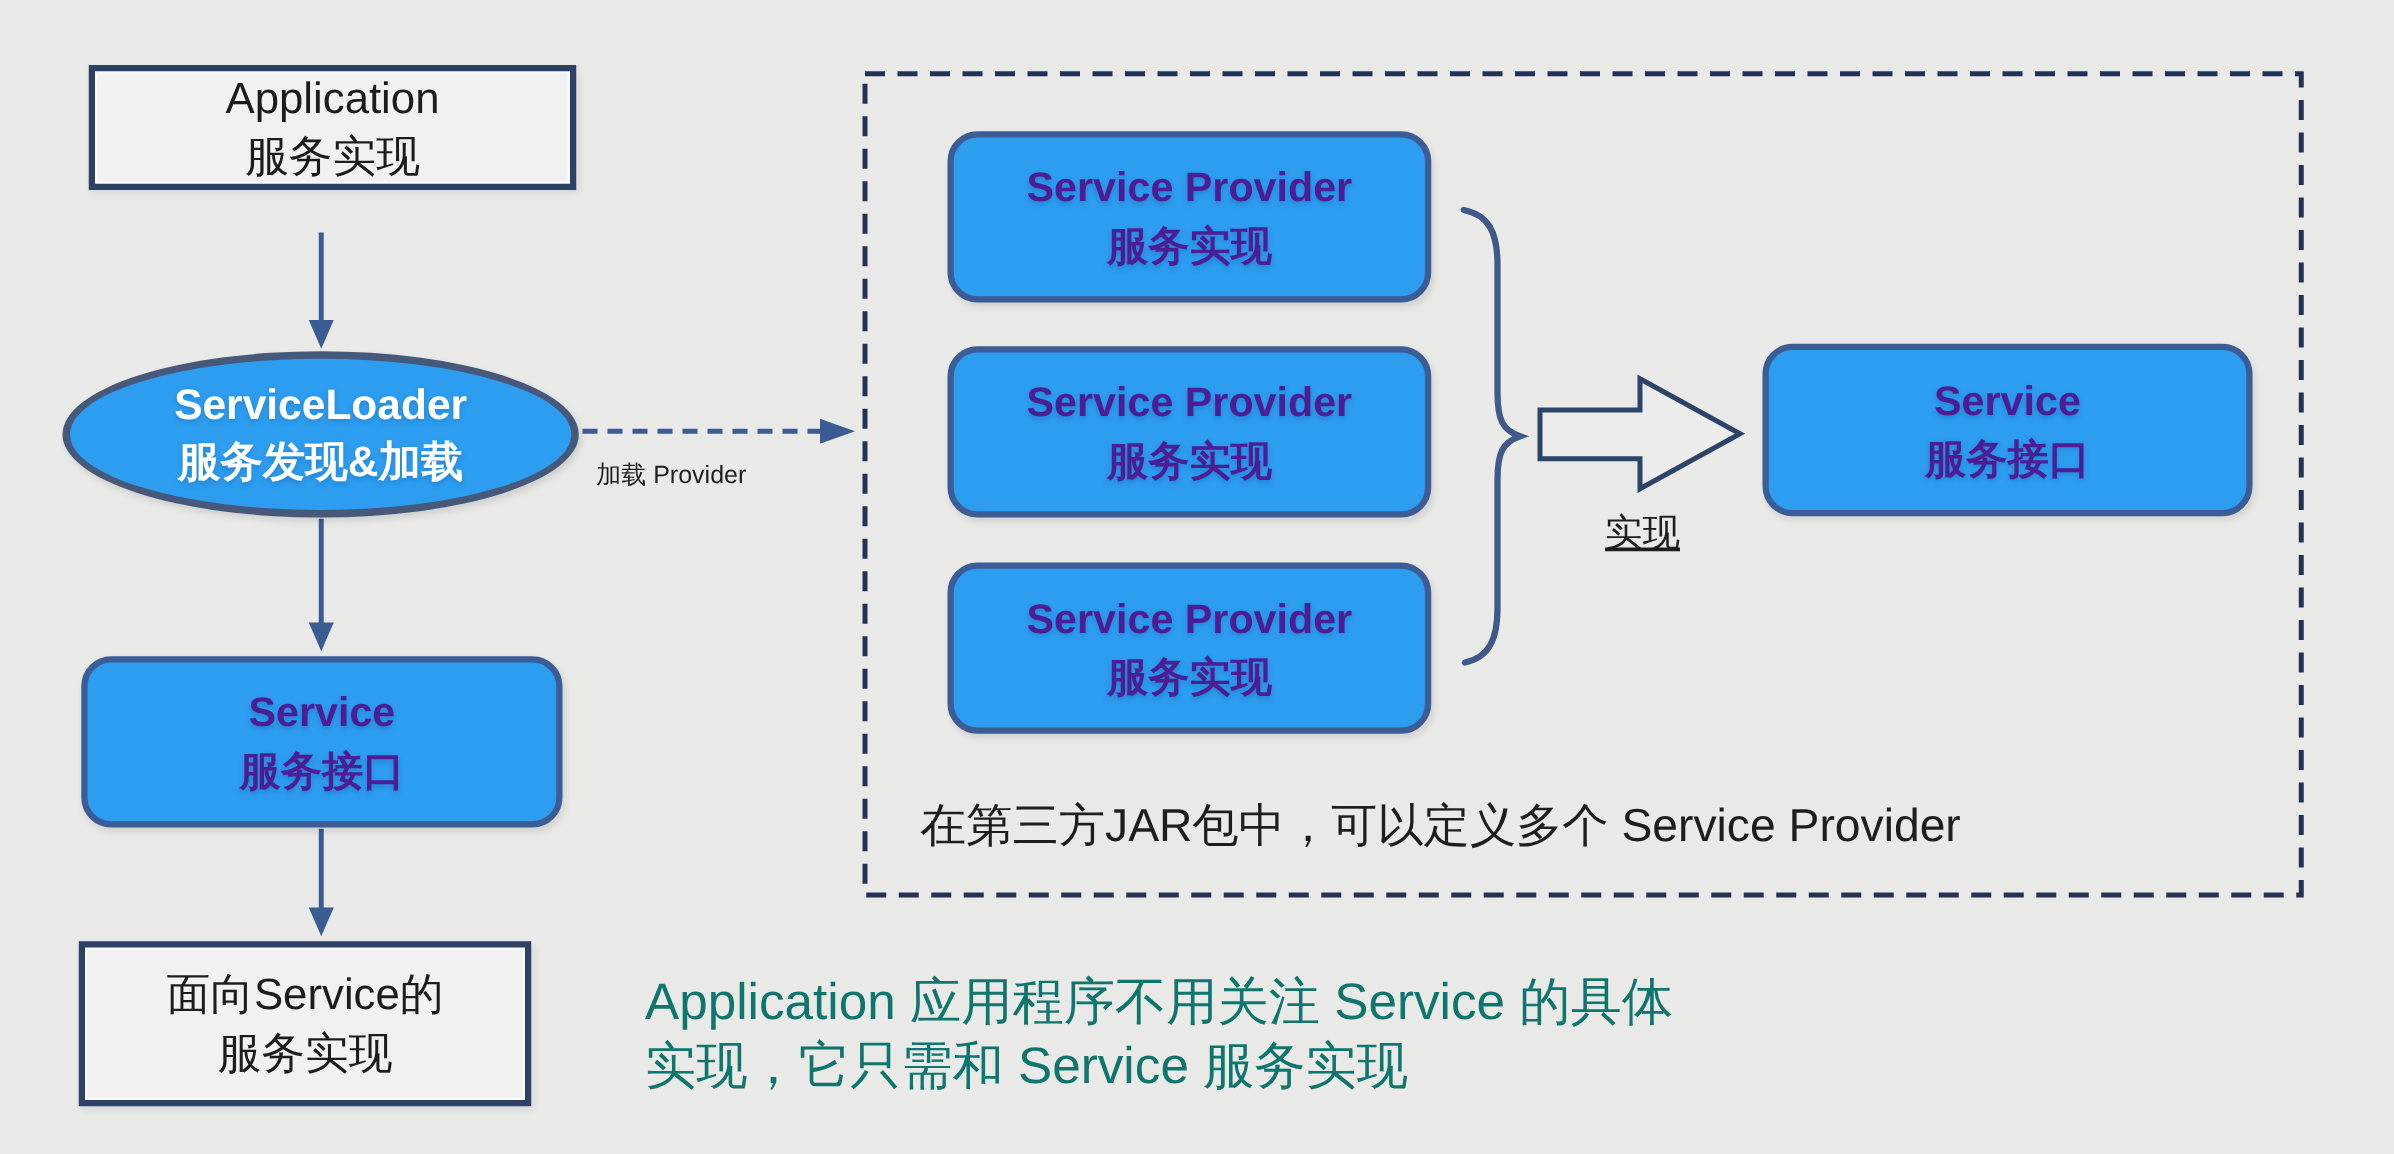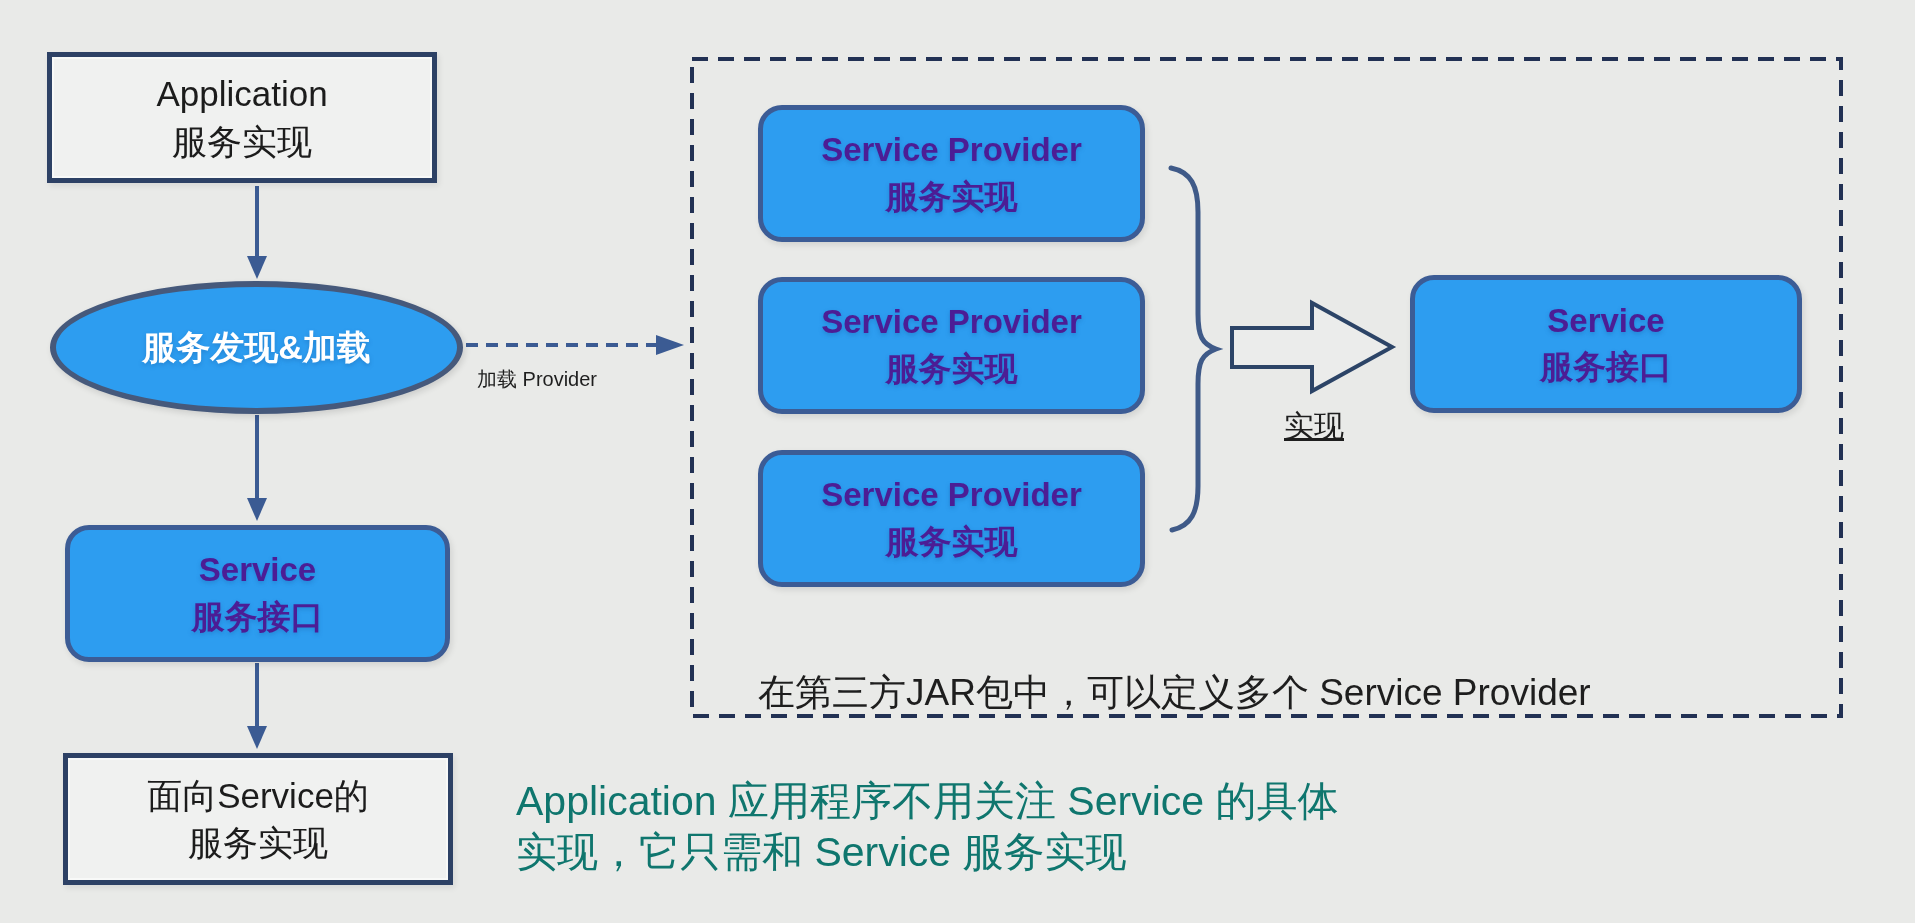--- a/index.html
+++ b/index.html
@@ -47,21 +47,21 @@
     line-height:1.35;
     text-shadow:0 2px 4px rgba(20,90,160,.35);
     box-shadow:2px 3px 6px rgba(0,0,0,.12);
   }
   .label{
     position:absolute;
     color:#1e1e1e;
   }
   .label-load{left:477px;top:366px;font-size:20px;}
   .label-impl{left:1264px;top:406px;width:100px;text-align:center;font-size:30px;text-decoration:underline;}
-  .label-jar{left:758px;top:636px;font-size:37px;margin-top:32px;}
+  .label-jar{left:736px;top:636px;font-size:37px;}
   .footnote{
     position:absolute;
     left:516px;top:776px;
     color:#0f766e;
     font-size:41px;
     line-height:51px;
   }
   svg.overlay{position:absolute;left:0;top:0;pointer-events:none;}
 </style>
 </head>
@@ -94,35 +94,36 @@
     </g>
 
     <path d="M 1171,168 C 1191,172 1198,186 1198,212 L 1198,314
              C 1198,336 1202,344 1216,349
              C 1202,354 1198,362 1198,384 L 1198,486
              C 1198,512 1191,526 1172,530" fill="none" stroke="#3f5a88" stroke-width="5" stroke-linecap="round"></path>
 
     <polygon points="1232,328 1312,328 1312,303 1392,347 1312,391 1312,367 1232,367" fill="#ebeceb" stroke="#2c4467" stroke-width="4" stroke-linejoin="miter"></polygon>
   </svg>
 
-  <div class="node outline-box" style="left:47px;top:52px;width:390px;height:131px;">
+  <div class="node outline-box" style="left:71px;top:52px;width:390px;height:100px;">
     <span>Application</span>
     <span>服务实现</span>
   </div>
 
   <div class="node ellipse-node" style="left:50px;top:281px;width:413px;height:133px;">
+    <span>ServiceLoader</span>
     <span>服务发现&amp;加载</span>
   </div>
 
   <div class="node blue-node" style="left:65px;top:525px;width:385px;height:137px;">
     <span>Service</span>
     <span>服务接口</span>
   </div>
 
-  <div class="node outline-box" style="left:63px;top:753px;width:390px;height:132px;">
+  <div class="node outline-box" style="left:63px;top:753px;width:362px;height:132px;">
     <span>面向Service的</span>
     <span>服务实现</span>
   </div>
 
   <div class="label label-load">加载 Provider</div>
 
   <div class="node blue-node" style="left:758px;top:105px;width:387px;height:137px;">
     <span>Service Provider</span>
     <span>服务实现</span>
   </div>

